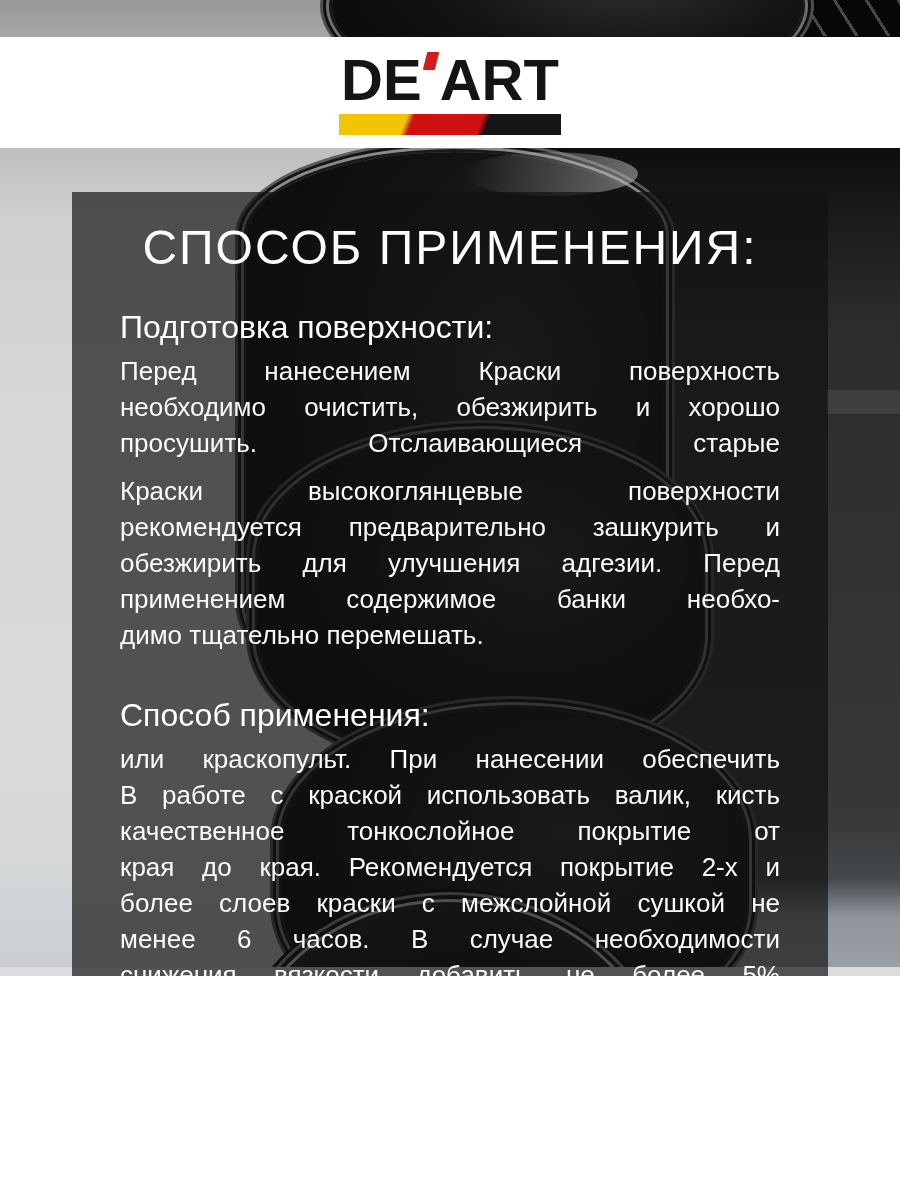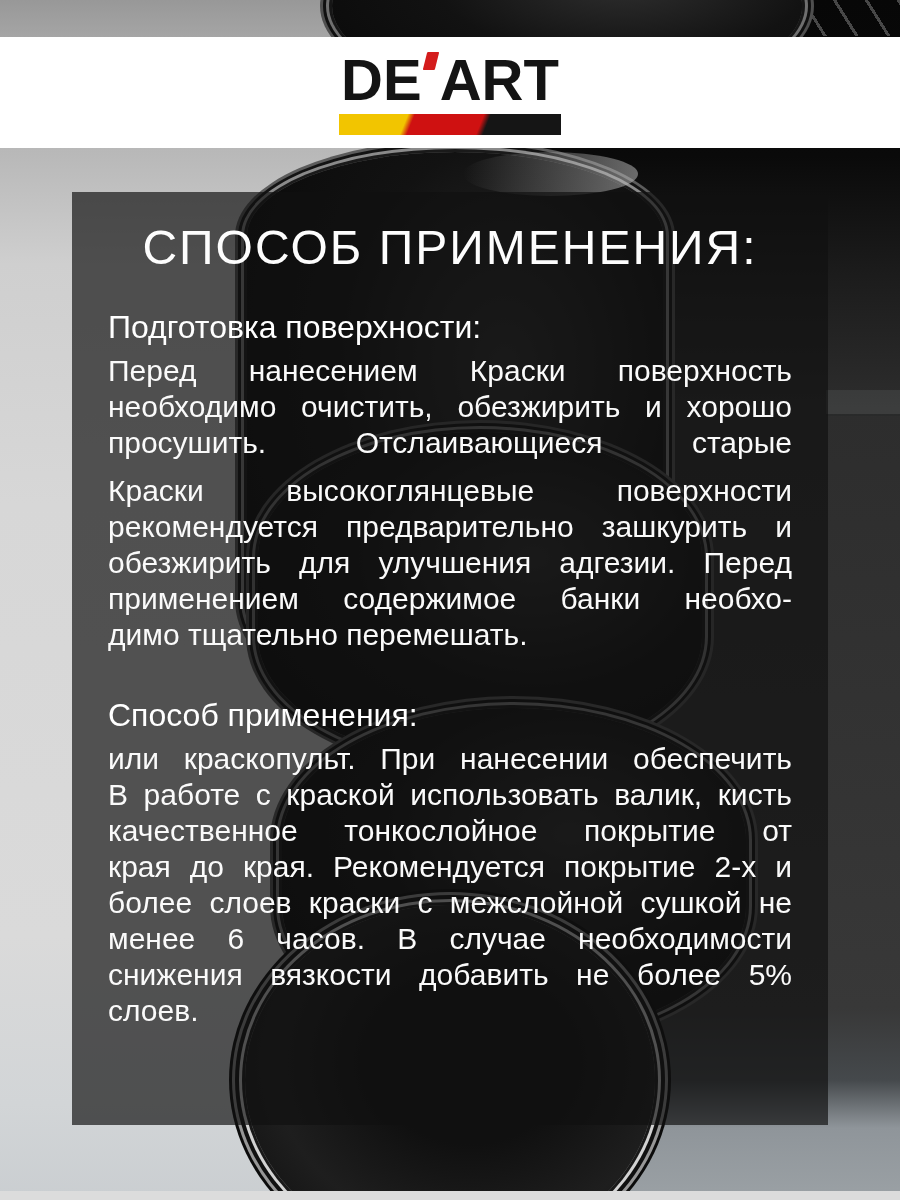--- a/index.html
+++ b/index.html
@@ -1,17 +1,17 @@
 <!DOCTYPE html>
 <html><head>
 <meta charset="utf-8">
 <style>
   html,body { margin:0; padding:0; background:#ffffff; }
   .stage {
-    position:relative; width:900px; height:1200px; overflow:hidden;
+    position:relative; width:900px; height:976px; overflow:hidden;
     font-family:"Liberation Sans", sans-serif;
     background:#6d28d9;
   }
   
   .bg-left {
     position:absolute; inset:0; z-index:0;
     background:linear-gradient(180deg,#989898 0%,#a9a9a9 4%,#b9b9b9 13%,#cfcfcf 22%,
                #d7d7d7 42%,#dadada 78%,#d2d5d7 92%,#caced1 100%);
   }
   .bg-right {
@@ -64,31 +64,31 @@
   .logo-apos {
     width:12px; height:18px; margin:1px 3px 0 3px; border-radius:1px;
     transform:skewX(-14deg);
   }
   .logo-stripe { width:222px; height:21px; margin-top:5px; }
 
   
   .panel {
     position:absolute; left:72px; top:192px; width:756px; height:933px; z-index:6;
     background:rgba(16,16,16,0.68); box-sizing:border-box;
-    padding:22px 36px 0; color:#ffffff;
+    padding:22px 48px 0; color:#ffffff;
   }
   .panel-title {
     text-align:center; font-size:48px; font-weight:400; letter-spacing:2px;
     color:#fdfdfd; margin:6px 0 34px; white-space:nowrap;
   }
   .section + .section { margin-top:44px; }
   .heading { font-size:32px; font-weight:400; margin:0 0 7px; }
   .para { margin:0 0 12px; }
   .para:last-child { margin-bottom:0; }
-  .line { font-size:30px; line-height:36px; text-align:justify; text-align-last:justify; color:#fafafa; }
+  .line { font-size:26px; line-height:36px; text-align:justify; text-align-last:justify; color:#fafafa; }
   .line.last { text-align-last:left; }
 </style>
 </head>
 <body>
 
 <div class="stage">
 
   <div class="bg-left"></div>
   <div class="bg-right"></div>
   <div class="shelf-line"></div>

